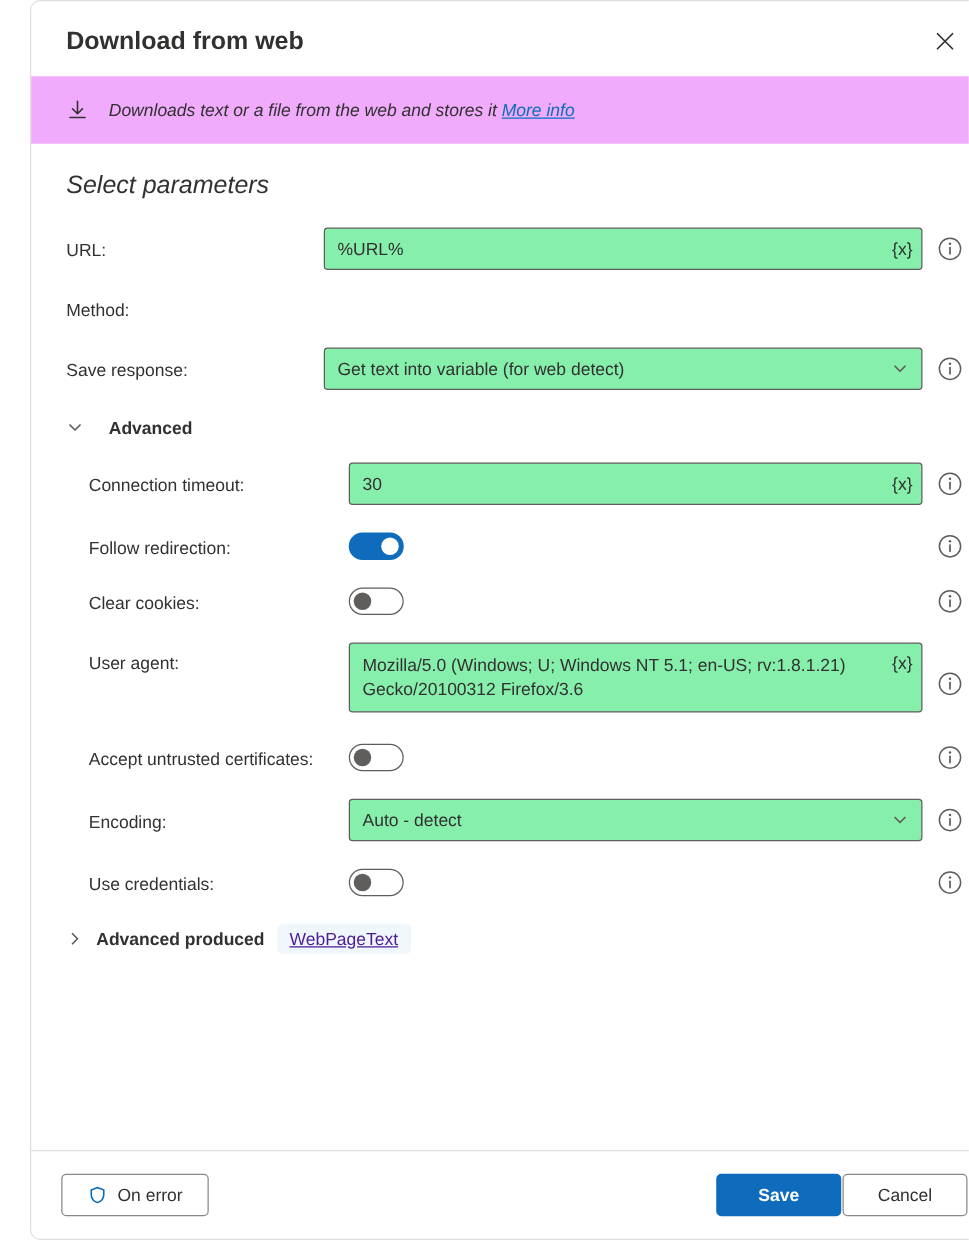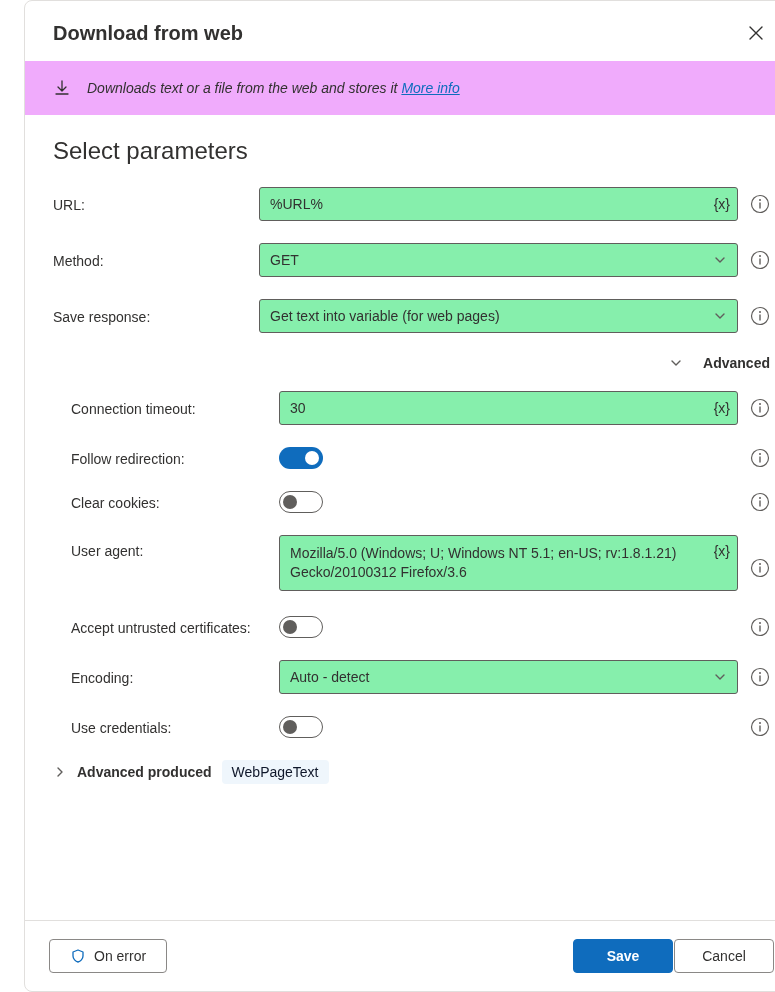--- a/index.html
+++ b/index.html
@@ -52,23 +52,24 @@
   }
   .info-banner .dl-icon { color: #323130; }
   .info-banner .desc { color: #323130; }
   .info-banner a { color: #0F6CBD; text-decoration: underline; cursor: pointer; }
   .body {
     flex: 1;
     padding: 22px 28px 10px 28px;
     overflow-y: auto;
   }
   .section-title {
-    font-size: 24px;
+    font-size: 20px;
     font-weight: 400;
     margin: 0 0 22px 0;
+    font-style: italic;
   }
   .row {
     display: flex;
     align-items: center;
     margin-bottom: 22px;
   }
   .row.tall { align-items: flex-start; }
   .row .label {
     width: 206px;
     flex-shrink: 0;
@@ -137,21 +138,20 @@
     color: #605E5C;
     cursor: pointer;
   }
   .section-toggle {
     display: flex;
     align-items: center;
     gap: 20px;
     font-weight: 600;
     margin: 6px 0 20px 0;
     cursor: pointer;
-    justify-content: flex-end;
   }
   .section-toggle .chev { color: #605E5C; }
   .toggle {
     width: 44px;
     height: 22px;
     border-radius: 11px;
     position: relative;
     cursor: pointer;
     flex-shrink: 0;
   }
@@ -182,24 +182,25 @@
     display: flex;
     align-items: center;
     gap: 10px;
     margin-top: 6px;
     cursor: pointer;
   }
   .vars-row .chev { color: #605E5C; }
   .vars-row .vtitle { font-weight: 600; }
   .var-chip {
     background: #EFF6FC;
-    color: #0f172a;
+    color: #4c1d95;
     padding: 4px 10px;
     border-radius: 4px;
     font-size: 14px;
+    text-decoration: underline;
   }
   .footer {
     border-top: 1px solid #e1dfdd;
     padding: 18px 24px;
     display: flex;
     align-items: center;
     justify-content: space-between;
   }
   .btn {
     padding: 8px 20px;
@@ -267,44 +268,27 @@
               <circle cx="10" cy="10" r="8.5" stroke="currentColor" stroke-width="1.2" fill="none"></circle>
               <circle cx="10" cy="6" r="1" fill="currentColor"></circle>
               <path d="M10 9 V14" stroke="currentColor" stroke-width="1.4" stroke-linecap="round"></path>
             </svg>
         </span>
       </div>
     </div>
 
     <div class="row">
       <div class="label">Method:</div>
-      <div class="control">
-        <div class="select">
-          <span>GET</span>
-          <span class="chev">
-            <svg width="14" height="14" viewBox="0 0 14 14">
-                <path d="M3 5 L7 9 L11 5" stroke="currentColor" stroke-width="1.4" fill="none" stroke-linecap="round" stroke-linejoin="round"></path>
-              </svg>
-          </span>
-        </div>
-        <span class="info-icon">
-          <svg width="20" height="20" viewBox="0 0 20 20">
-              <circle cx="10" cy="10" r="8.5" stroke="currentColor" stroke-width="1.2" fill="none"></circle>
-              <circle cx="10" cy="6" r="1" fill="currentColor"></circle>
-              <path d="M10 9 V14" stroke="currentColor" stroke-width="1.4" stroke-linecap="round"></path>
-            </svg>
-        </span>
-      </div>
     </div>
 
     <div class="row">
       <div class="label">Save response:</div>
       <div class="control">
         <div class="select">
-          <span>Get text into variable (for web pages)</span>
+          <span>Get text into variable (for web detect)</span>
           <span class="chev">
             <svg width="14" height="14" viewBox="0 0 14 14">
                 <path d="M3 5 L7 9 L11 5" stroke="currentColor" stroke-width="1.4" fill="none" stroke-linecap="round" stroke-linejoin="round"></path>
               </svg>
           </span>
         </div>
         <span class="info-icon">
           <svg width="20" height="20" viewBox="0 0 20 20">
               <circle cx="10" cy="10" r="8.5" stroke="currentColor" stroke-width="1.2" fill="none"></circle>
               <circle cx="10" cy="6" r="1" fill="currentColor"></circle>

